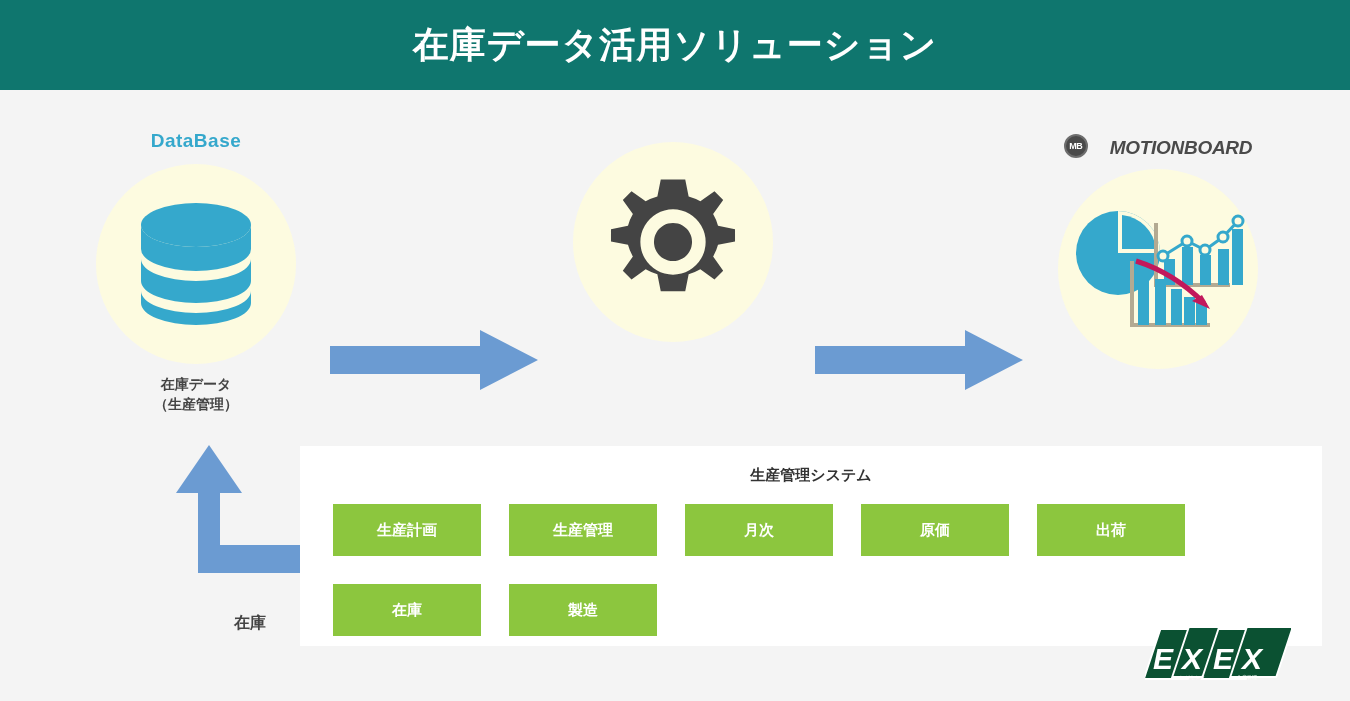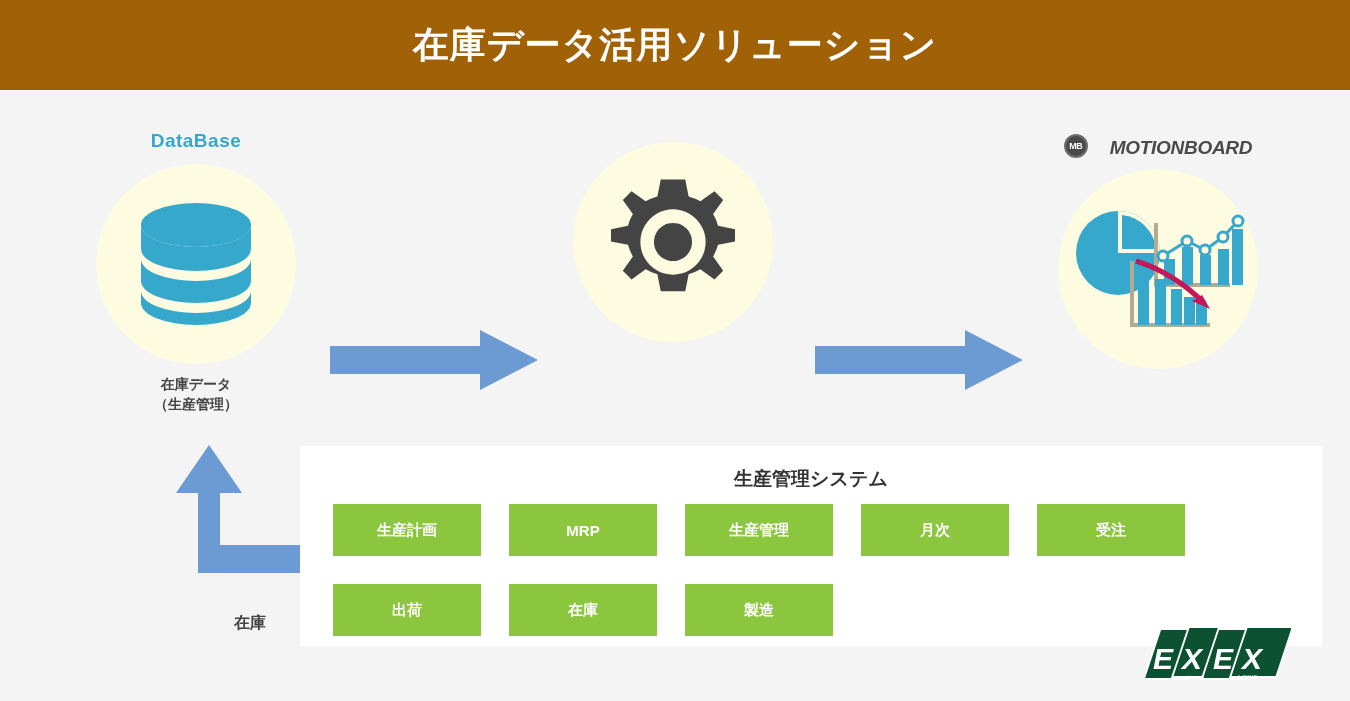--- a/index.html
+++ b/index.html
@@ -13,21 +13,21 @@
     overflow: hidden;
     position: relative;
   }
 
   
   .banner {
     position: absolute;
     left: 0; top: 0;
     width: 1350px;
     height: 90px;
-    background: #a16207;
+    background: #0f766e;
     display: flex;
     align-items: center;
     justify-content: center;
   }
   .banner-title {
     color: #ffffff;
     font-size: 36px;
     font-weight: bold;
     letter-spacing: 1px;
   }
@@ -129,21 +129,21 @@
   
   .panel {
     position: absolute;
     left: 300px; top: 356px;
     width: 1022px;
     height: 200px;
     background: #ffffff;
   }
   .panel-title {
     text-align: center;
-    font-size: 19px;
+    font-size: 15px;
     font-weight: bold;
     color: #333333;
     padding-top: 20px;
   }
 
   .tile-grid {
     position: absolute;
     left: 33px; top: 58px;
     display: grid;
     grid-template-columns: repeat(5, 148px);
@@ -266,24 +266,23 @@
       <polygon points="22,48 0,48 33,0 66,48 44,48 44,100 130,100 130,128 22,128" fill="#6b9bd2"></polygon>
     </svg>
   </div>
   <div class="return-label">在庫</div>
 
   <div class="panel">
     <div class="panel-title">生産管理システム</div>
 
     <div class="tile-grid">
       <div class="tile">生産計画</div>
-      <div class="tile">MRP</div>
       <div class="tile">生産管理</div>
       <div class="tile">月次</div>
-      <div class="tile">受注</div>
+      <div class="tile">原価</div>
       <div class="tile">出荷</div>
       <div class="tile">在庫</div>
       <div class="tile">製造</div>
     </div>
   </div>
 
   <div class="exex">
     <svg width="146" height="80" viewBox="0 0 146 80">
       <g transform="skewX(-12)">
 

